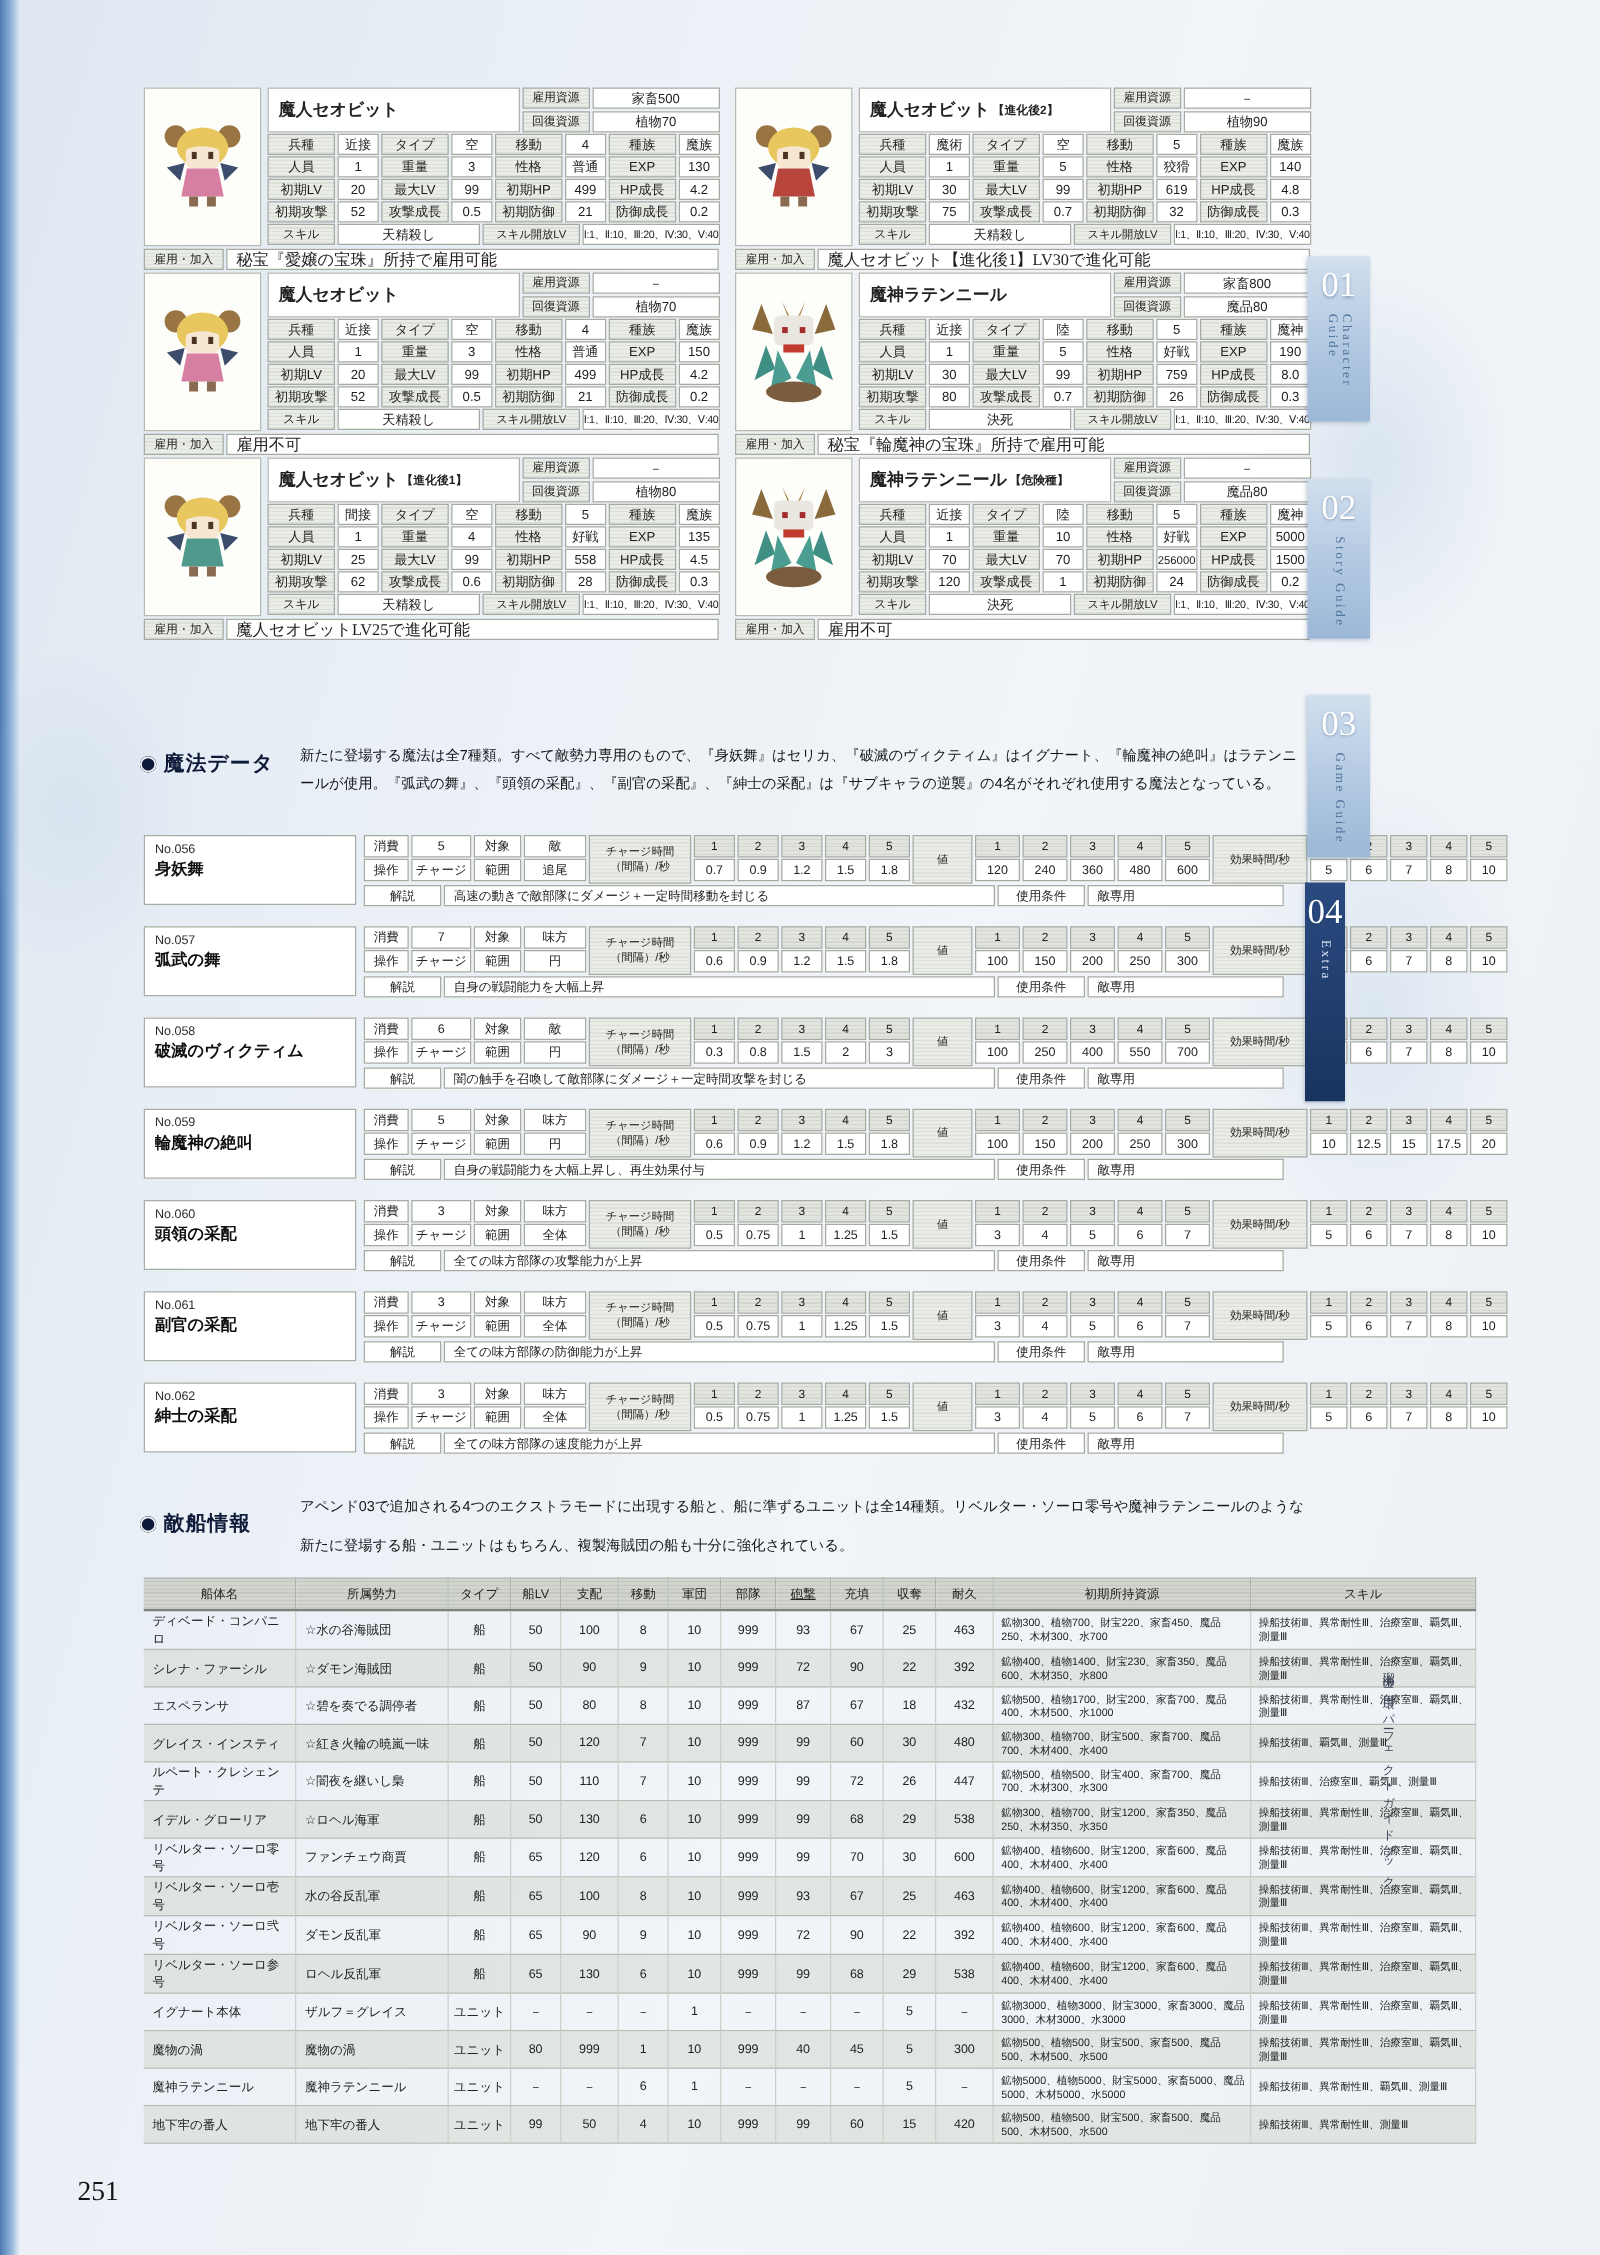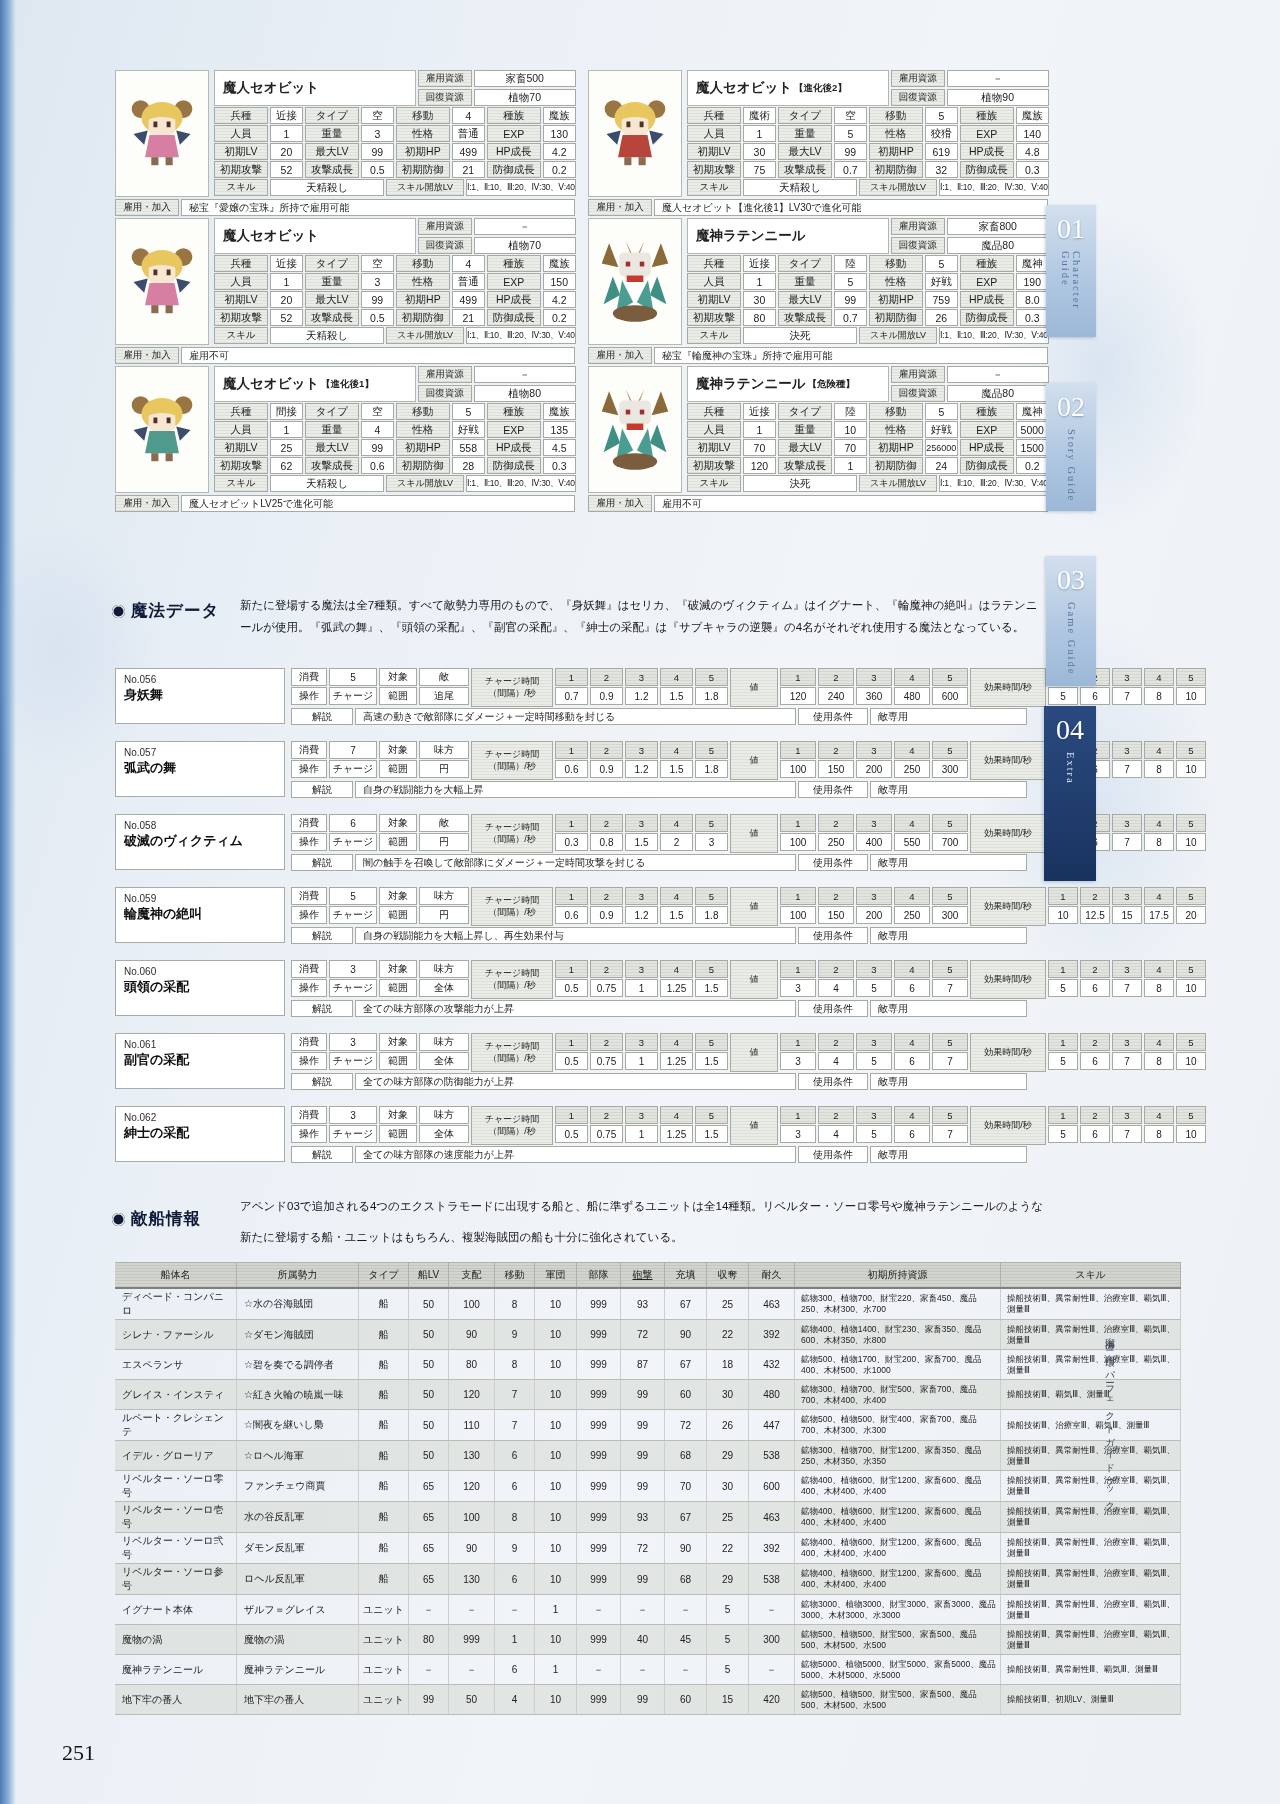--- a/index.html
+++ b/index.html
@@ -31,21 +31,21 @@
   .u-rescol{flex:0 0 158px;display:flex;flex-direction:column;gap:2px;}
   .u-resrow{display:flex;gap:2px;height:17px;}
   .ul{flex:0 0 52px;font-size:9.5px;}
   .uv{flex:1;}
   .skl{flex:0 0 52px;font-size:9.5px;}
   .skv{flex:0 0 112px;}
   .sol{flex:0 0 76px;font-size:9px;}
   .sov{flex:1;font-size:8.5px;letter-spacing:-.3px;}
   .u-hire{display:flex;gap:2px;height:17px;margin-top:2px;}
   .hl{flex:0 0 62px;font-size:9.5px;}
-  .hv{flex:1;justify-content:flex-start;padding-left:7px;font-size:10px;}
+  .hv{flex:1;justify-content:flex-start;padding-left:7px;font-size:13px;font-family:Liberation Serif, serif;}
 
   
   .section-head{position:absolute;display:flex;align-items:center;gap:6px;
     font-weight:bold;font-size:16.5px;color:#0e1a38;letter-spacing:1px;}
   .bullet{width:13px;height:13px;border-radius:50%;background:#0e1a38;
     box-shadow:inset 0 0 0 1.5px #eef2f7, inset 0 0 0 6px #0e1a38;flex:0 0 13px;}
   .intro{position:absolute;font-size:11.5px;line-height:1.9;color:#15151a;}
 
   
   .magic{position:absolute;left:115px;width:1015px;height:60px;}
@@ -74,21 +74,21 @@
   .s-row.alt{background:rgba(212,216,209,.55);}
   .s-cell{display:flex;align-items:center;justify-content:center;font-size:10px;
     border-right:1px solid #ccd0c8;box-sizing:border-box;padding:1px 3px;}
   .s-left{justify-content:flex-start;padding-left:7px;}
   .s-small{font-size:8.5px;line-height:1.25;justify-content:flex-start;padding-left:6px;}
 
   
   .tab{position:absolute;left:1046px;width:50px;display:flex;flex-direction:column;
     align-items:center;box-shadow:-1px 1px 3px rgba(40,70,110,.25);}
   .tab-light{background:linear-gradient(180deg,#d2dfee 0%,#aec6e0 60%,#9cb8d7 100%);}
-  .tab-dark{background:linear-gradient(180deg,#2a4a80 0%,#19335f 100%);left:1044px;width:52px;}
+  .tab-dark{background:linear-gradient(180deg,#2a4a80 0%,#19335f 100%);left:1044px;width:32px;}
   .tab-num{font-family:"Liberation Serif","DejaVu Serif",serif;font-size:28px;color:#fff;
     margin-top:8px;text-shadow:0 1px 2px rgba(30,50,90,.35);}
   .tab-label{writing-mode:vertical-rl;font-family:"Liberation Serif","DejaVu Serif",serif;
     font-size:10.5px;letter-spacing:2px;margin-top:6px;color:#53769e;}
   .tab-dark .tab-label{color:#d9e2f0;}
 
   .side-title{position:absolute;left:1103px;top:1330px;writing-mode:vertical-rl;
     font-size:9.5px;letter-spacing:2px;color:#3c4657;}
   .page-num{position:absolute;left:62px;top:1740px;font-family:"Liberation Serif","DejaVu Serif",serif;
     font-size:22px;color:#141414;}
@@ -1452,21 +1452,21 @@
         <div class="s-cell" style="flex: 0 0 40px; width: 40px;">99</div>
         <div class="s-cell" style="flex: 0 0 46px; width: 46px;">50</div>
         <div class="s-cell" style="flex: 0 0 40px; width: 40px;">4</div>
         <div class="s-cell" style="flex: 0 0 42px; width: 42px;">10</div>
         <div class="s-cell" style="flex: 0 0 44px; width: 44px;">999</div>
         <div class="s-cell" style="flex: 0 0 44px; width: 44px;">99</div>
         <div class="s-cell" style="flex: 0 0 42px; width: 42px;">60</div>
         <div class="s-cell" style="flex: 0 0 42px; width: 42px;">15</div>
         <div class="s-cell" style="flex: 0 0 46px; width: 46px;">420</div>
         <div class="s-cell s-small" style="flex: 0 0 206px; width: 206px;">鉱物500、植物500、財宝500、家畜500、魔品500、木材500、水500</div>
-        <div class="s-cell s-small" style="flex: 0 0 180px; width: 180px;">操船技術Ⅲ、初期LV、測量Ⅲ</div>
+        <div class="s-cell s-small" style="flex: 0 0 180px; width: 180px;">操船技術Ⅲ、異常耐性Ⅲ、測量Ⅲ</div>
       </div>
     </div>
 
   <div id="tabs">
       <div class="tab tab-light" style="top: 205px; height: 132px;">
         <div class="tab-num">01</div>
         <div class="tab-label">Character Guide</div>
       </div>
       <div class="tab tab-light" style="top: 383px; height: 128px;">
         <div class="tab-num">02</div>

